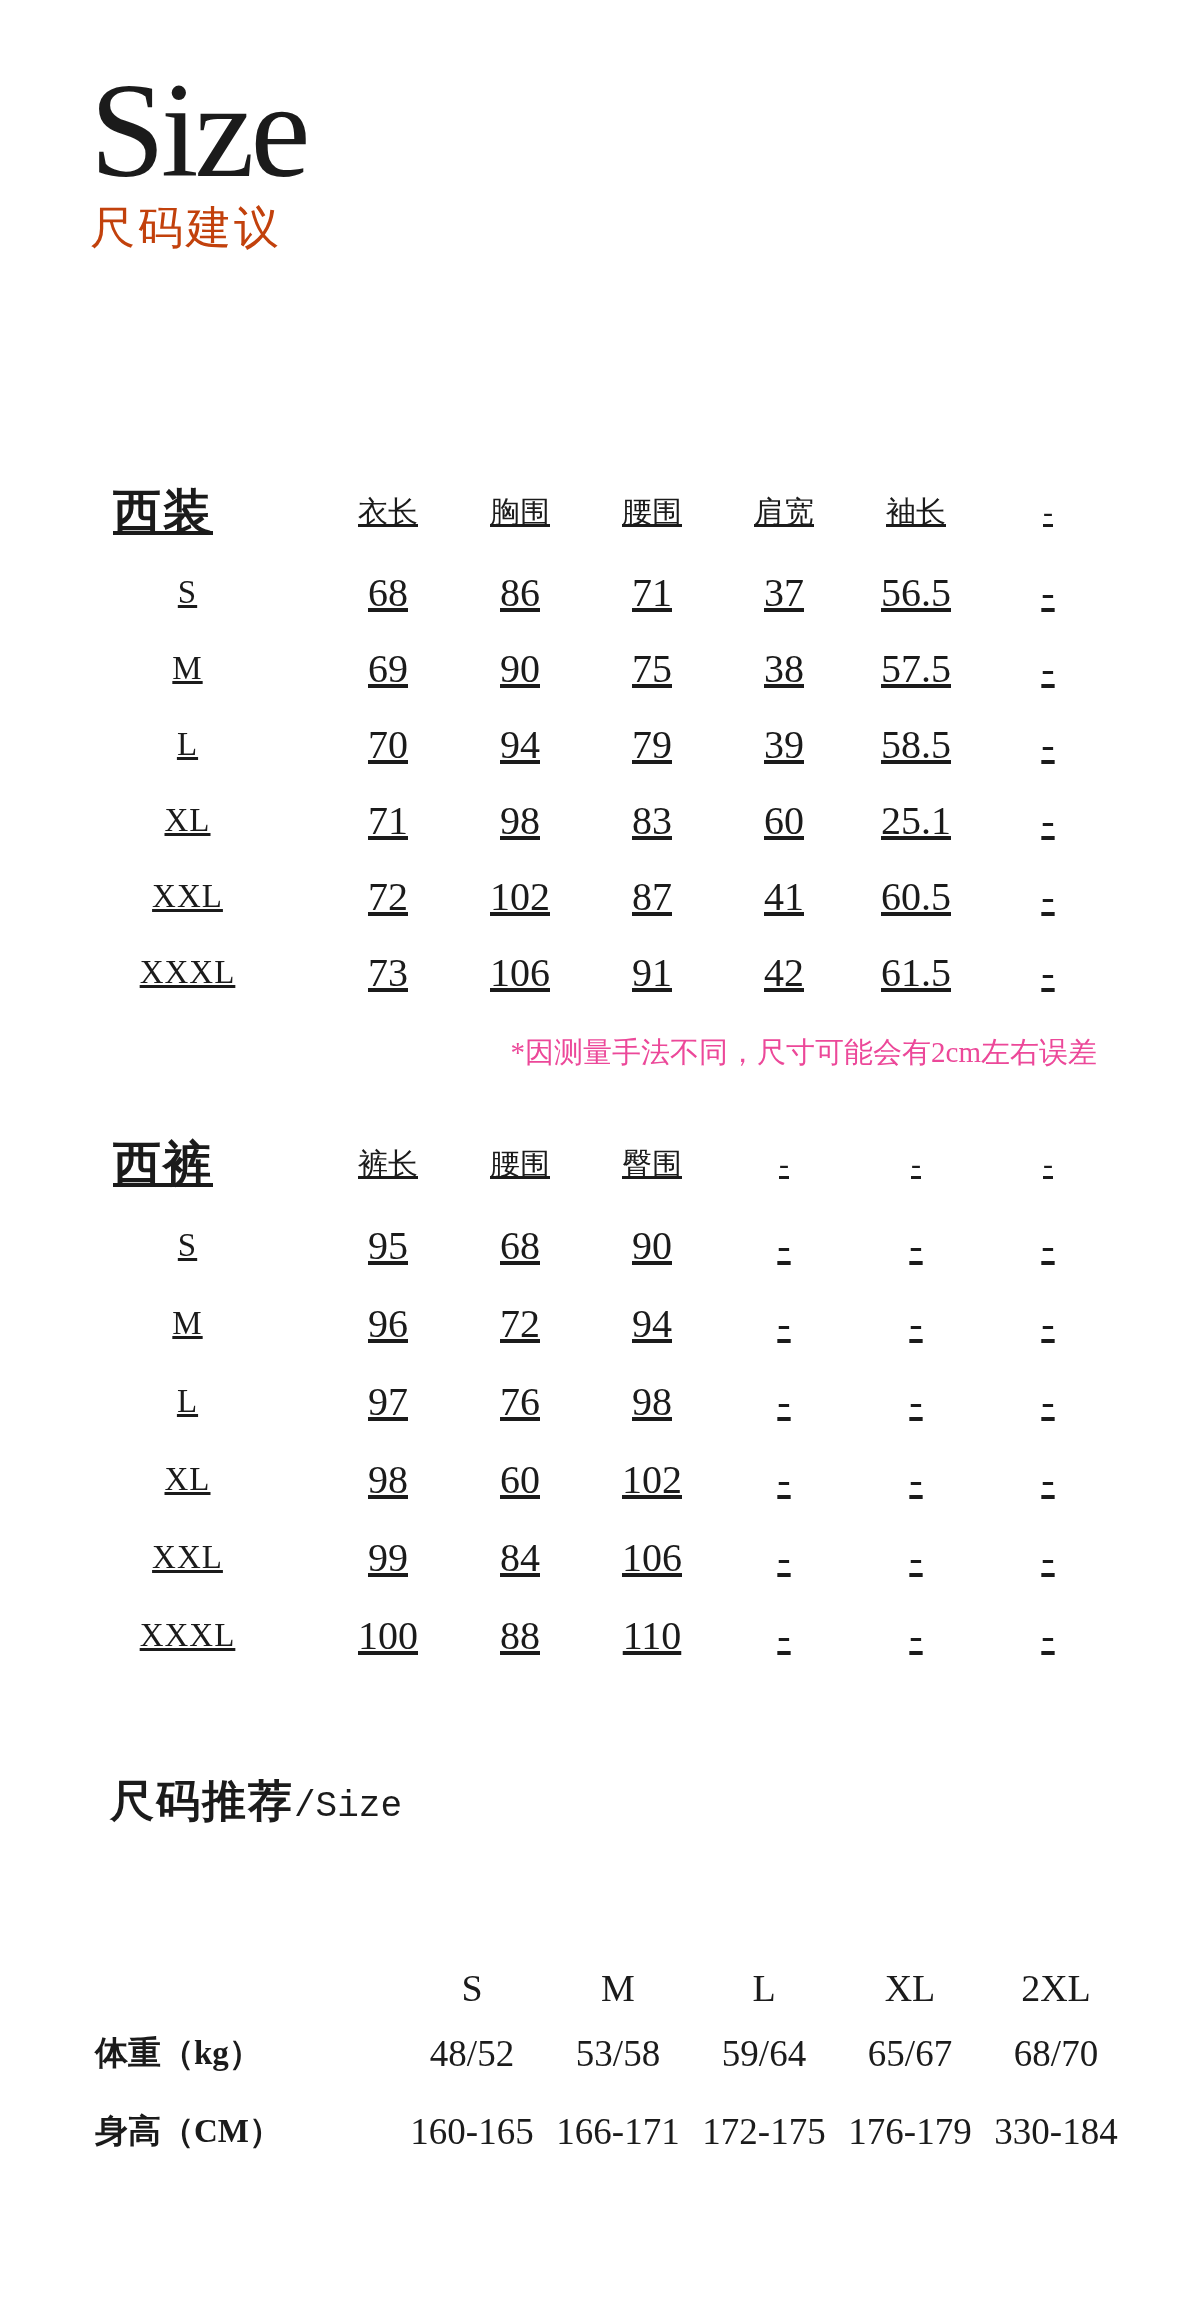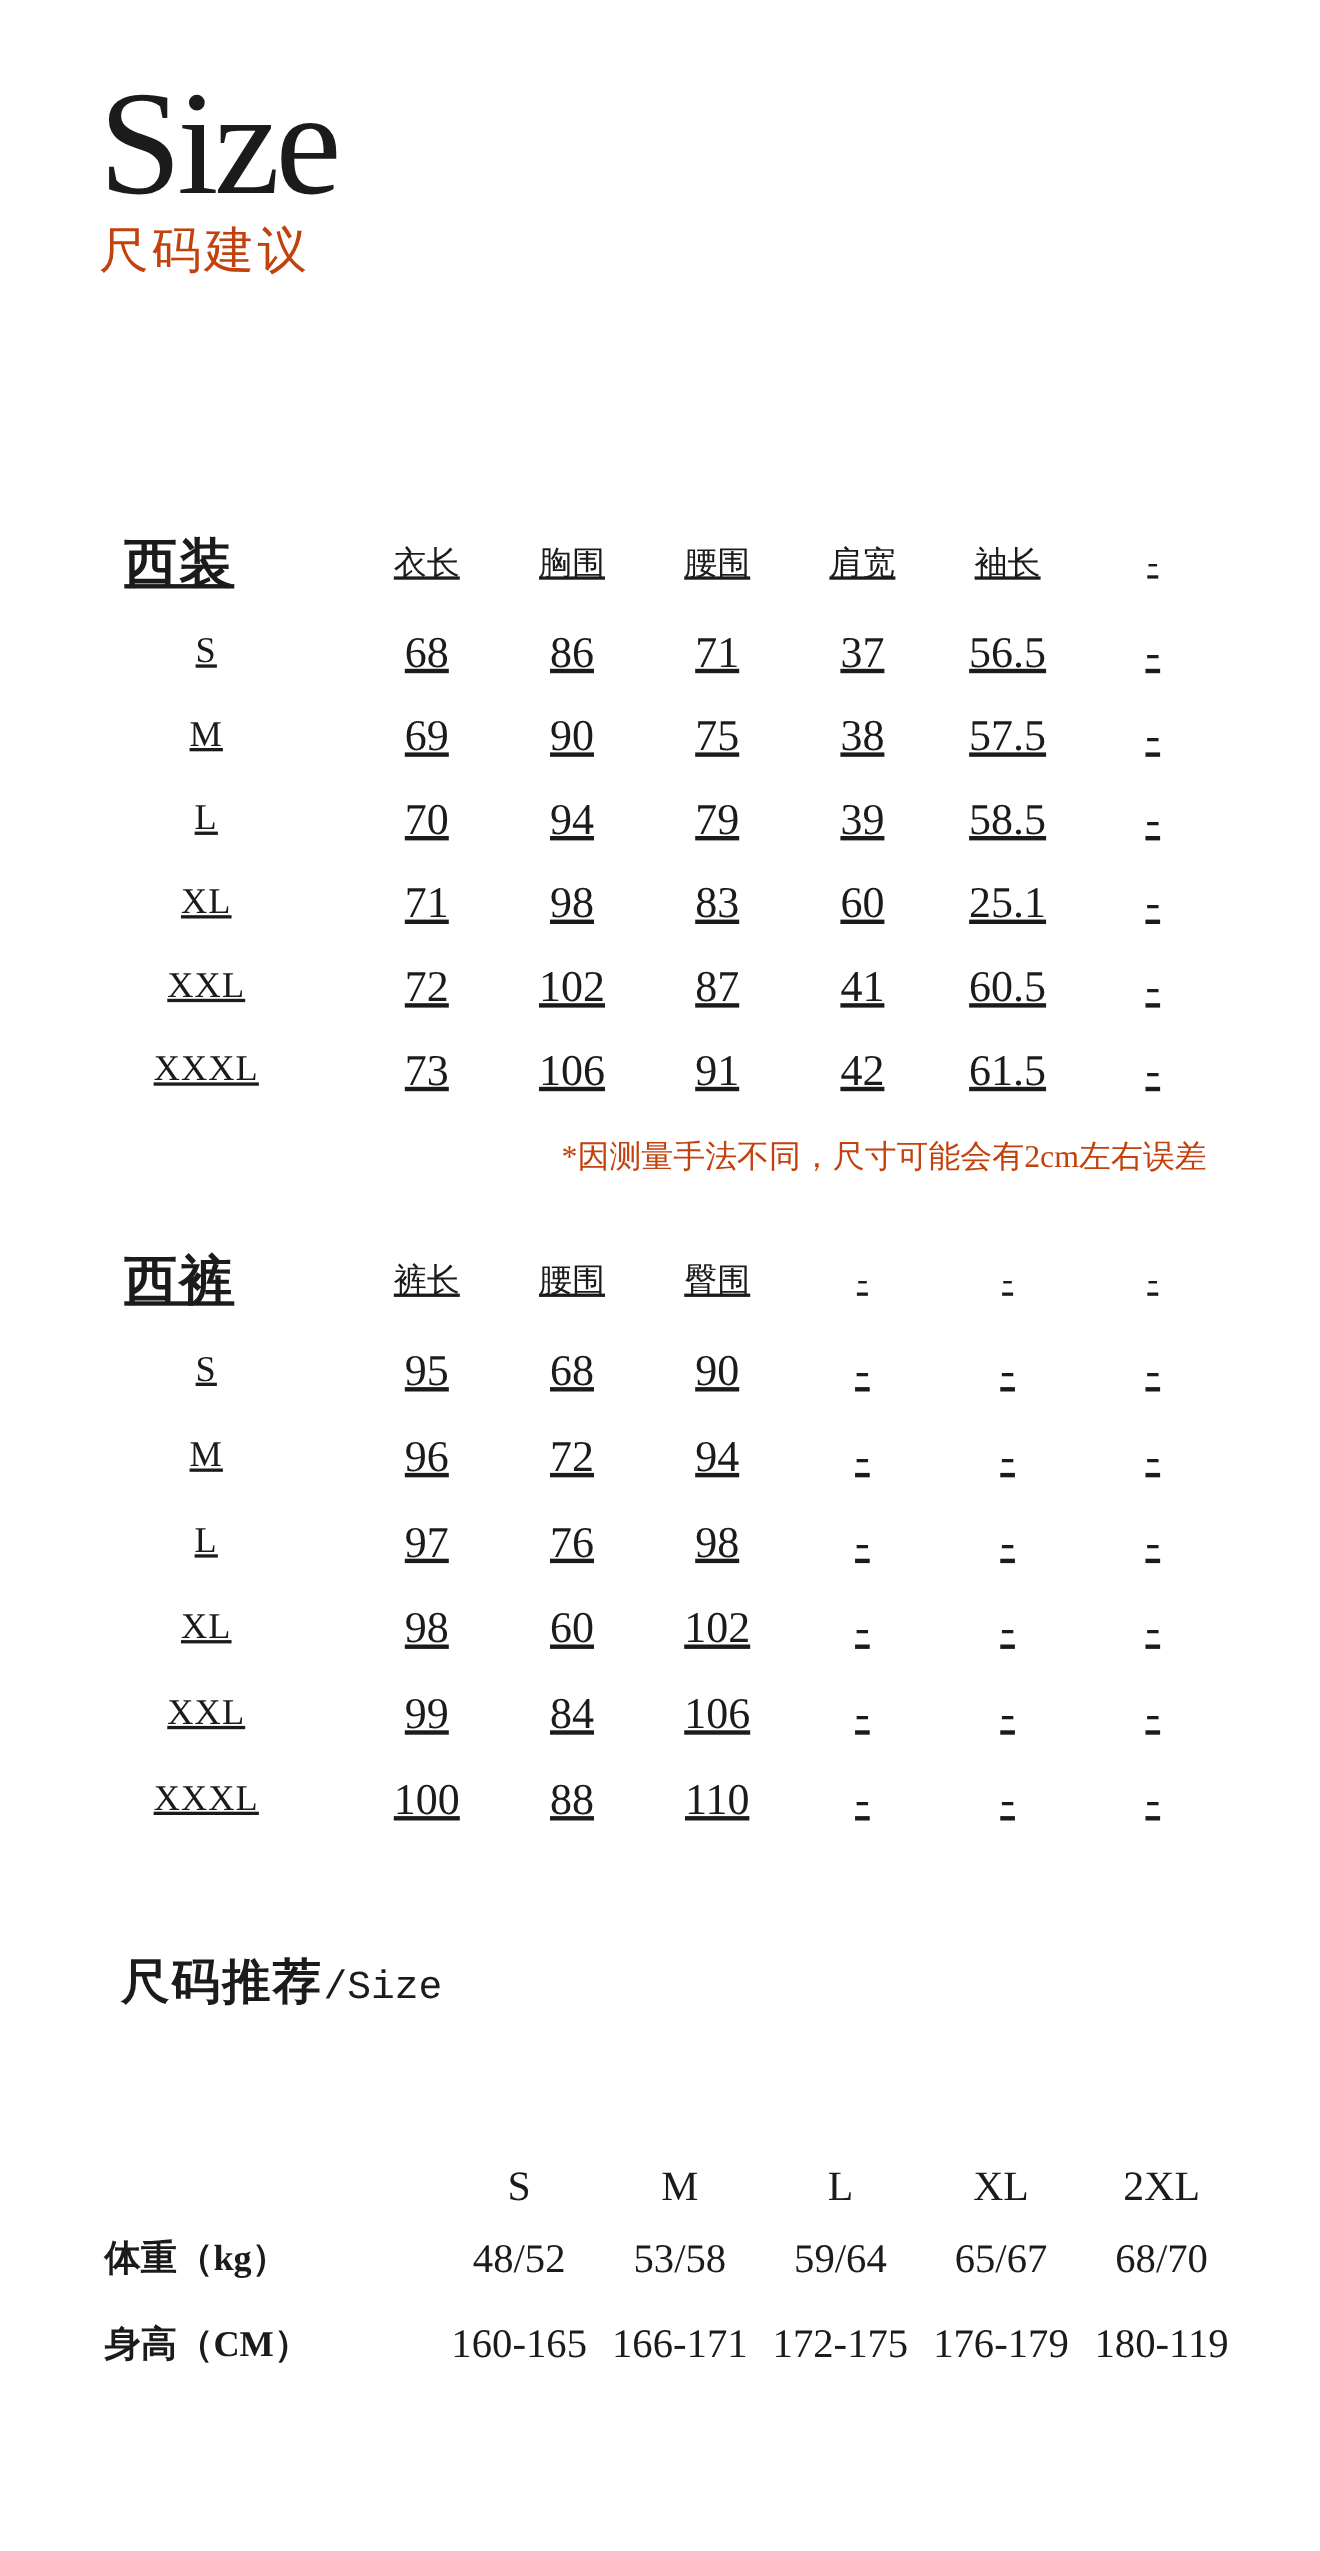--- a/index.html
+++ b/index.html
@@ -63,21 +63,21 @@
 
   
   .note{
     position:absolute;
     left:95px;
     top:1030px;
     width:1002px;
     text-align:right;
     font-size:29px;
     line-height:44px;
-    color:#c2410c;
+    color:#ec4899;
   }
 
   
   .rec-heading{
     position:absolute;
     left:110px;
     top:1776px;
     margin:0;
     font-size:44px;
     line-height:1.2;
@@ -265,16 +265,16 @@
     <div class="cell rval">53/58</div>
     <div class="cell rval">59/64</div>
     <div class="cell rval">65/67</div>
     <div class="cell rval">68/70</div>
 
     <div class="cell rlabel">身高（CM）</div>
     <div class="cell rval">160-165</div>
     <div class="cell rval">166-171</div>
     <div class="cell rval">172-175</div>
     <div class="cell rval">176-179</div>
-    <div class="cell rval">180-119</div>
+    <div class="cell rval">330-184</div>
   </section>
 
 </div>
 
 </body></html>

